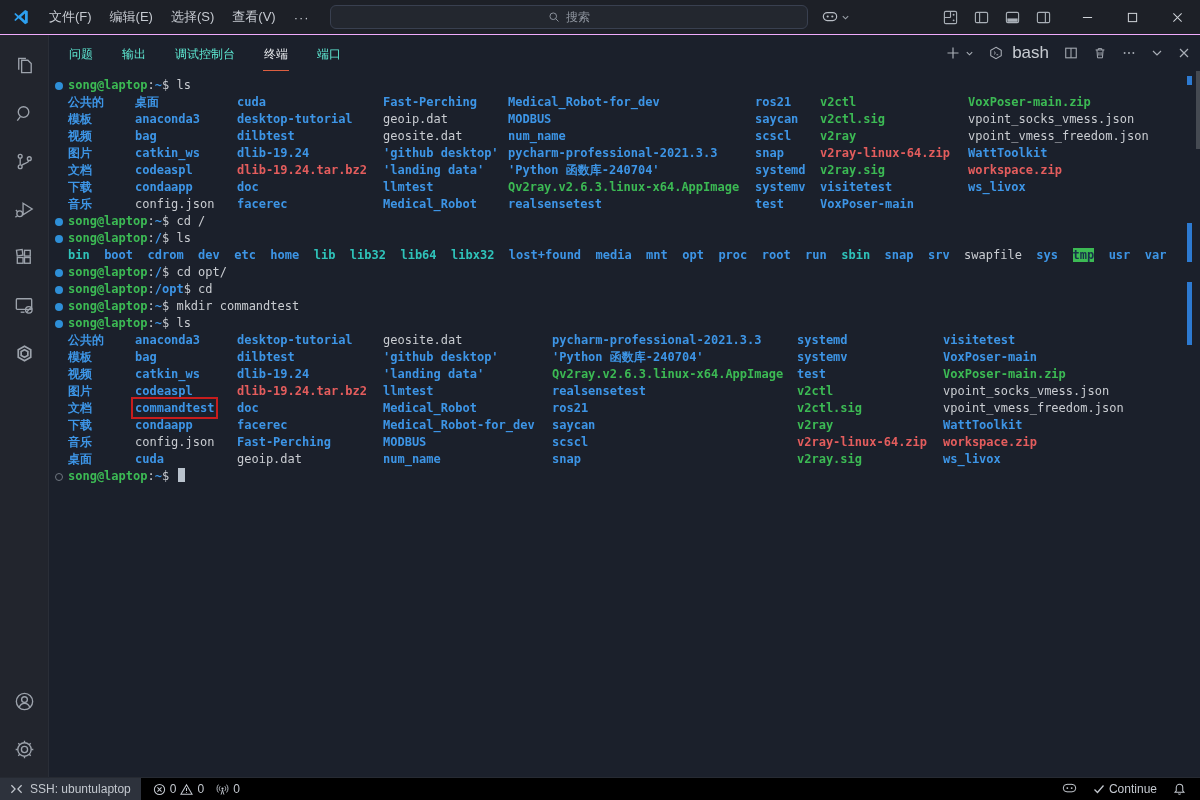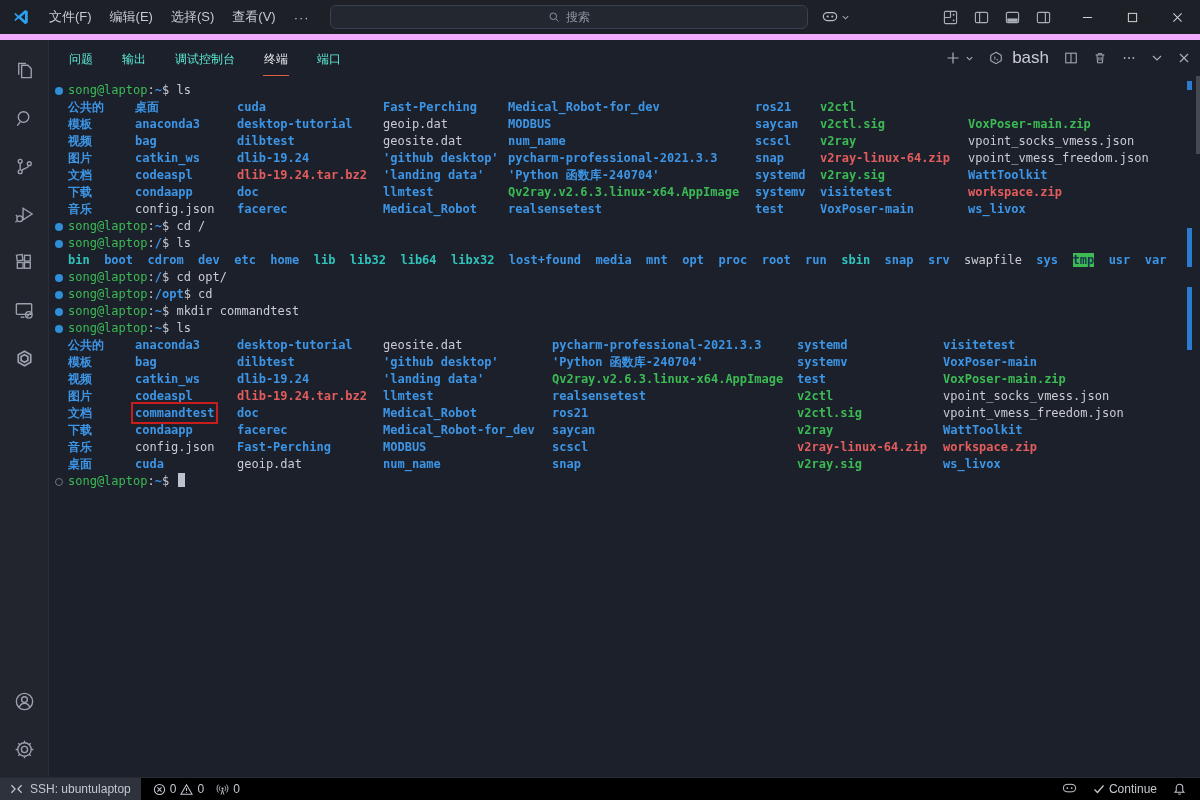--- a/index.html
+++ b/index.html
@@ -1,21 +1,21 @@
 <!DOCTYPE html>
 <html><head>
 <meta charset="utf-8">
 <style>
   * { box-sizing: border-box; }
   html,body { margin:0; padding:0; width:1200px; height:800px; overflow:hidden;
     background:#1b202b; font-family:"Liberation Sans", sans-serif; }
   .window { width:1200px; height:800px; display:flex; flex-direction:column; }
 
   
-  .titlebar { flex:0 0 34px; background:#1d2027; border-bottom:6px solid #f0abfc;
+  .titlebar { flex:0 0 34px; background:#1d2027; border-bottom:1px solid #f0abfc;
     display:flex; align-items:center; position:relative; color:#c6cad1; }
   .logo { margin:0 10px 0 12px; display:flex; align-items:center; }
   .menus { display:flex; align-items:center; }
   .menus .menu { font-size:13px; padding:0 9px; cursor:default; }
   .menu-more { font-size:13px; padding:0 9px; letter-spacing:1px; }
   .navarrows { display:flex; align-items:center; gap:14px; margin-left:18px;
     font-size:15px; color:#9aa0a8; }
   .searchwrap { position:absolute; left:330px; top:5px; display:flex; align-items:center; }
   .searchbox { width:478px; height:24px; background:#23272f; border:1px solid #394050;
     border-radius:6px; display:flex; align-items:center; justify-content:center;
@@ -46,31 +46,31 @@
 
   
   .terminal-wrap { flex:1; position:relative; overflow:hidden; }
   .terminal { position:absolute; inset:0; padding:6px 18px 0 19px;
     font-family:"DejaVu Sans Mono", monospace; font-size:12px; line-height:17px;
     color:#c9ccd1; white-space:pre; }
   .t-line { position:relative; height:17px; }
   .bullet { position:absolute; left:-13px; top:5px; width:8px; height:8px;
     border-radius:50%; background:#2e8fd8; }
   .bullet.hollow { background:transparent; border:1.5px solid #6e757f; }
-  .t-grid { display:flex;align-items:flex-end; }
+  .t-grid { display:flex; }
   .t-col { flex:0 0 auto; }
   .t-col > div { height:17px; }
   .cursor { display:inline-block; width:7px; height:14px; background:#b9c2cd;
     vertical-align:-2px; margin-left:2px; }
   .redbox { outline:2.5px solid #c81d1d; outline-offset:2px; }
   .c-fg   { color:#c9ccd1; }
   .c-file { color:#c9ccd1; }
   .c-dir  { color:#3d95e6; font-weight:bold; }
   .c-path { color:#3d95e6; font-weight:bold; }
-  .c-user { color:#3cba54; font-weight:normal; }
+  .c-user { color:#3cba54; font-weight:bold; }
   .c-exec { color:#3cba54; font-weight:bold; }
   .c-arch { color:#e45d5d; font-weight:bold; }
   .c-link { color:#2fc3ba; font-weight:bold; }
   .c-tmp  { color:#17324a; background:#3cba54; font-weight:bold; }
   .scroll-thumb { position:absolute; right:0; top:0; width:4px; height:78px; background:#454a52; }
   .ov-mark { position:absolute; right:8px; width:5px; background:#2d7ad1; }
 
   
   .statusbar { flex:0 0 22px; background:#000000; border-top:1px solid #262a32;
     display:flex; align-items:center; font-size:12px; color:#c3c8cf; }

